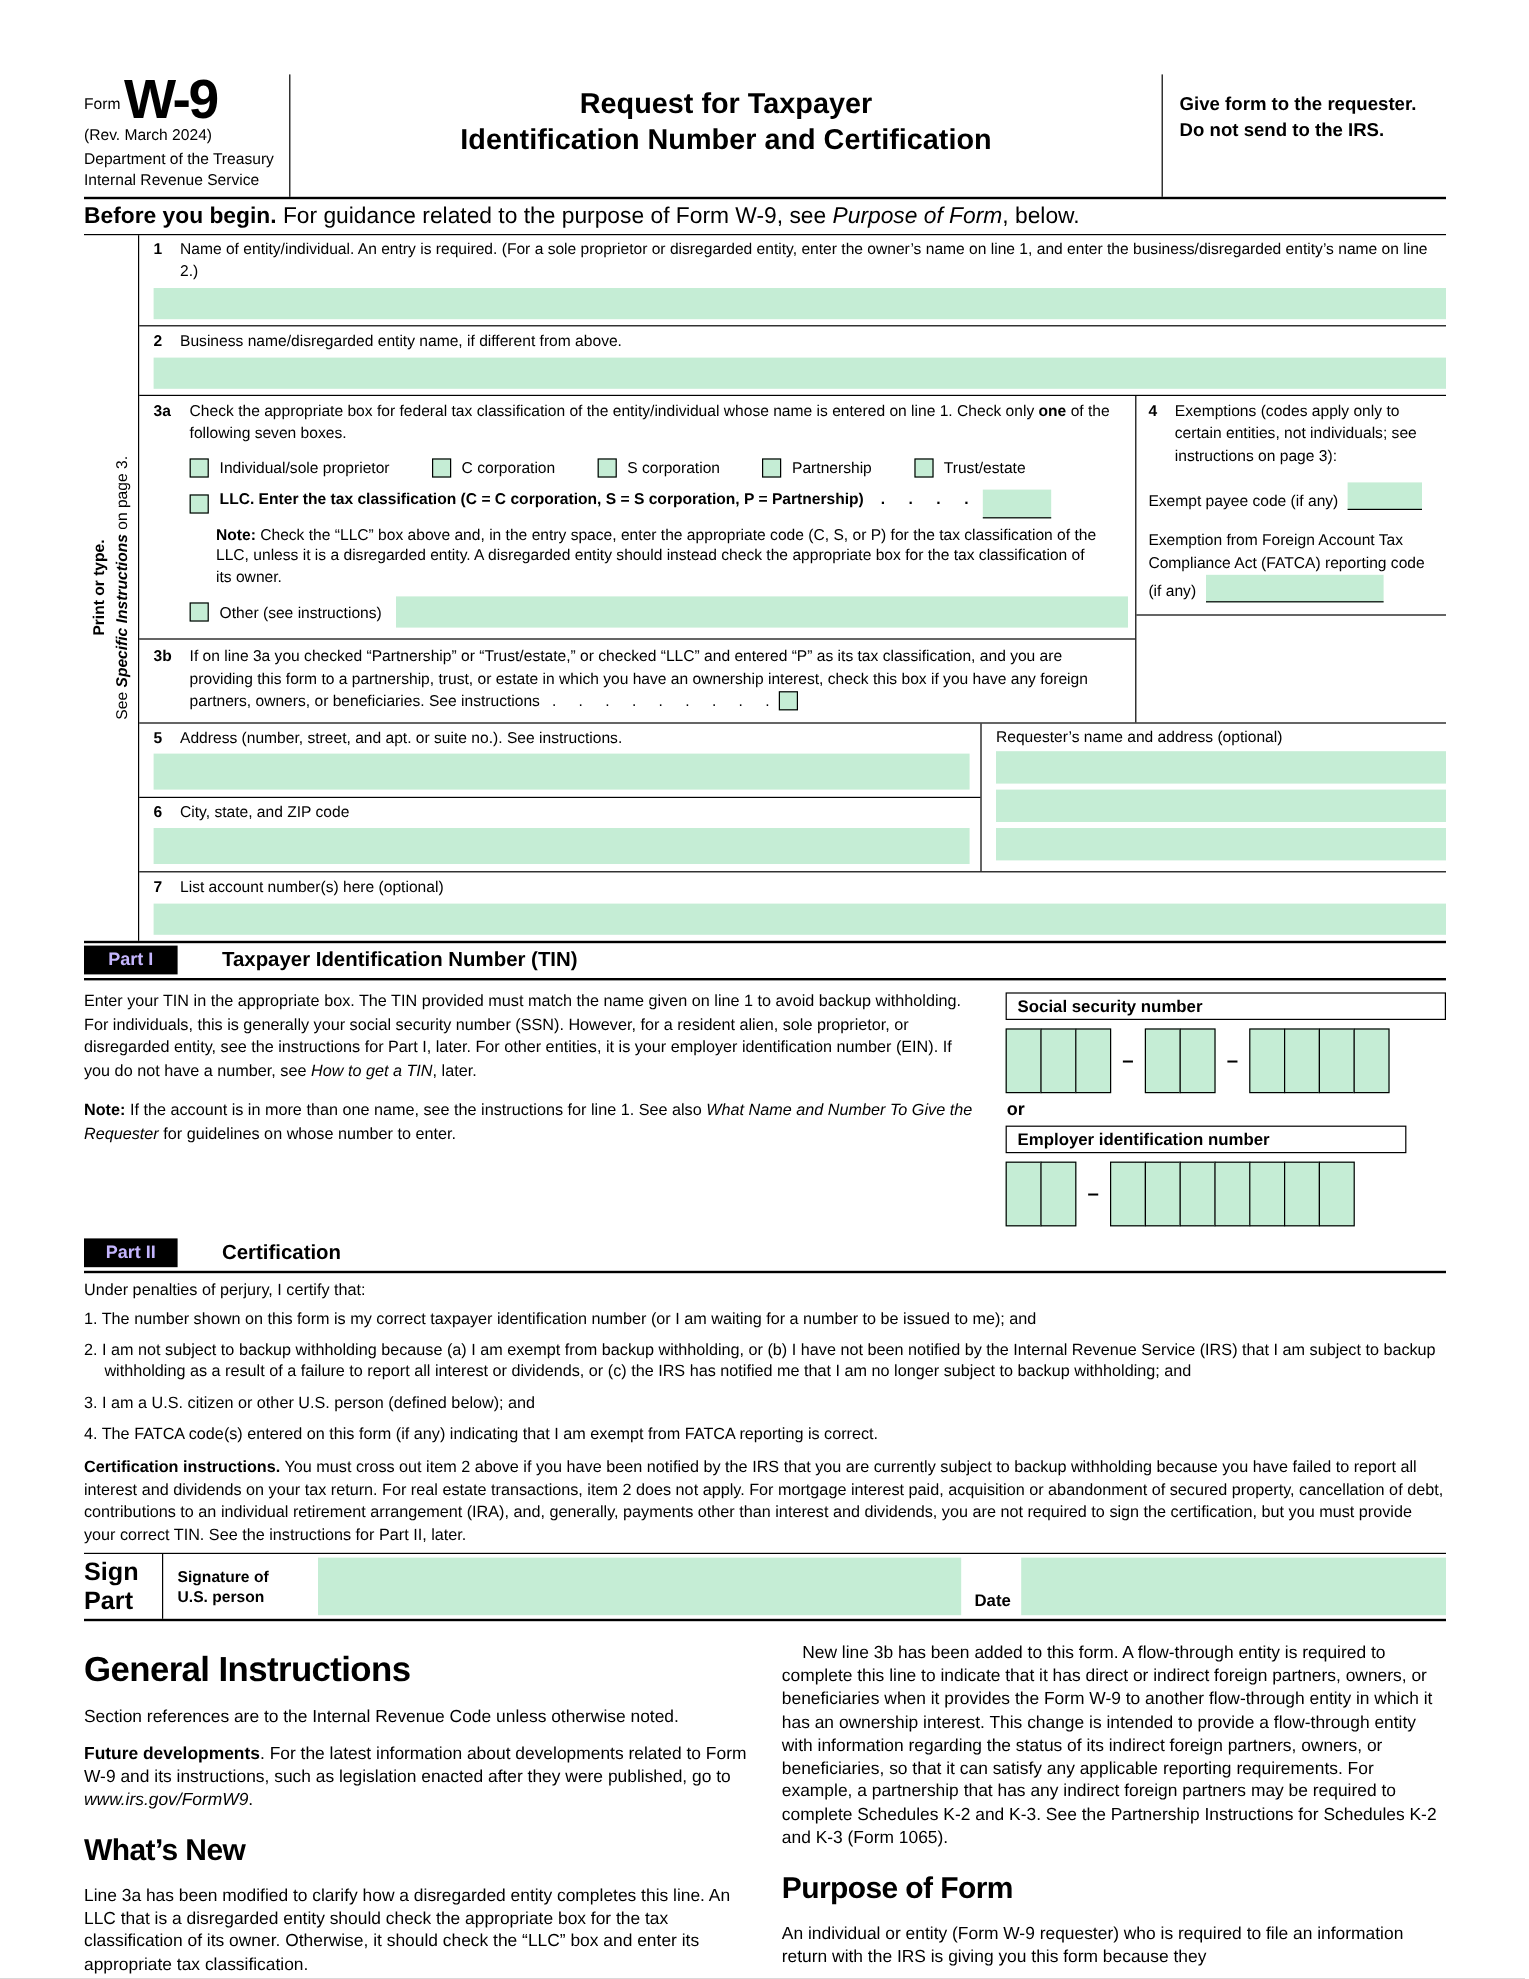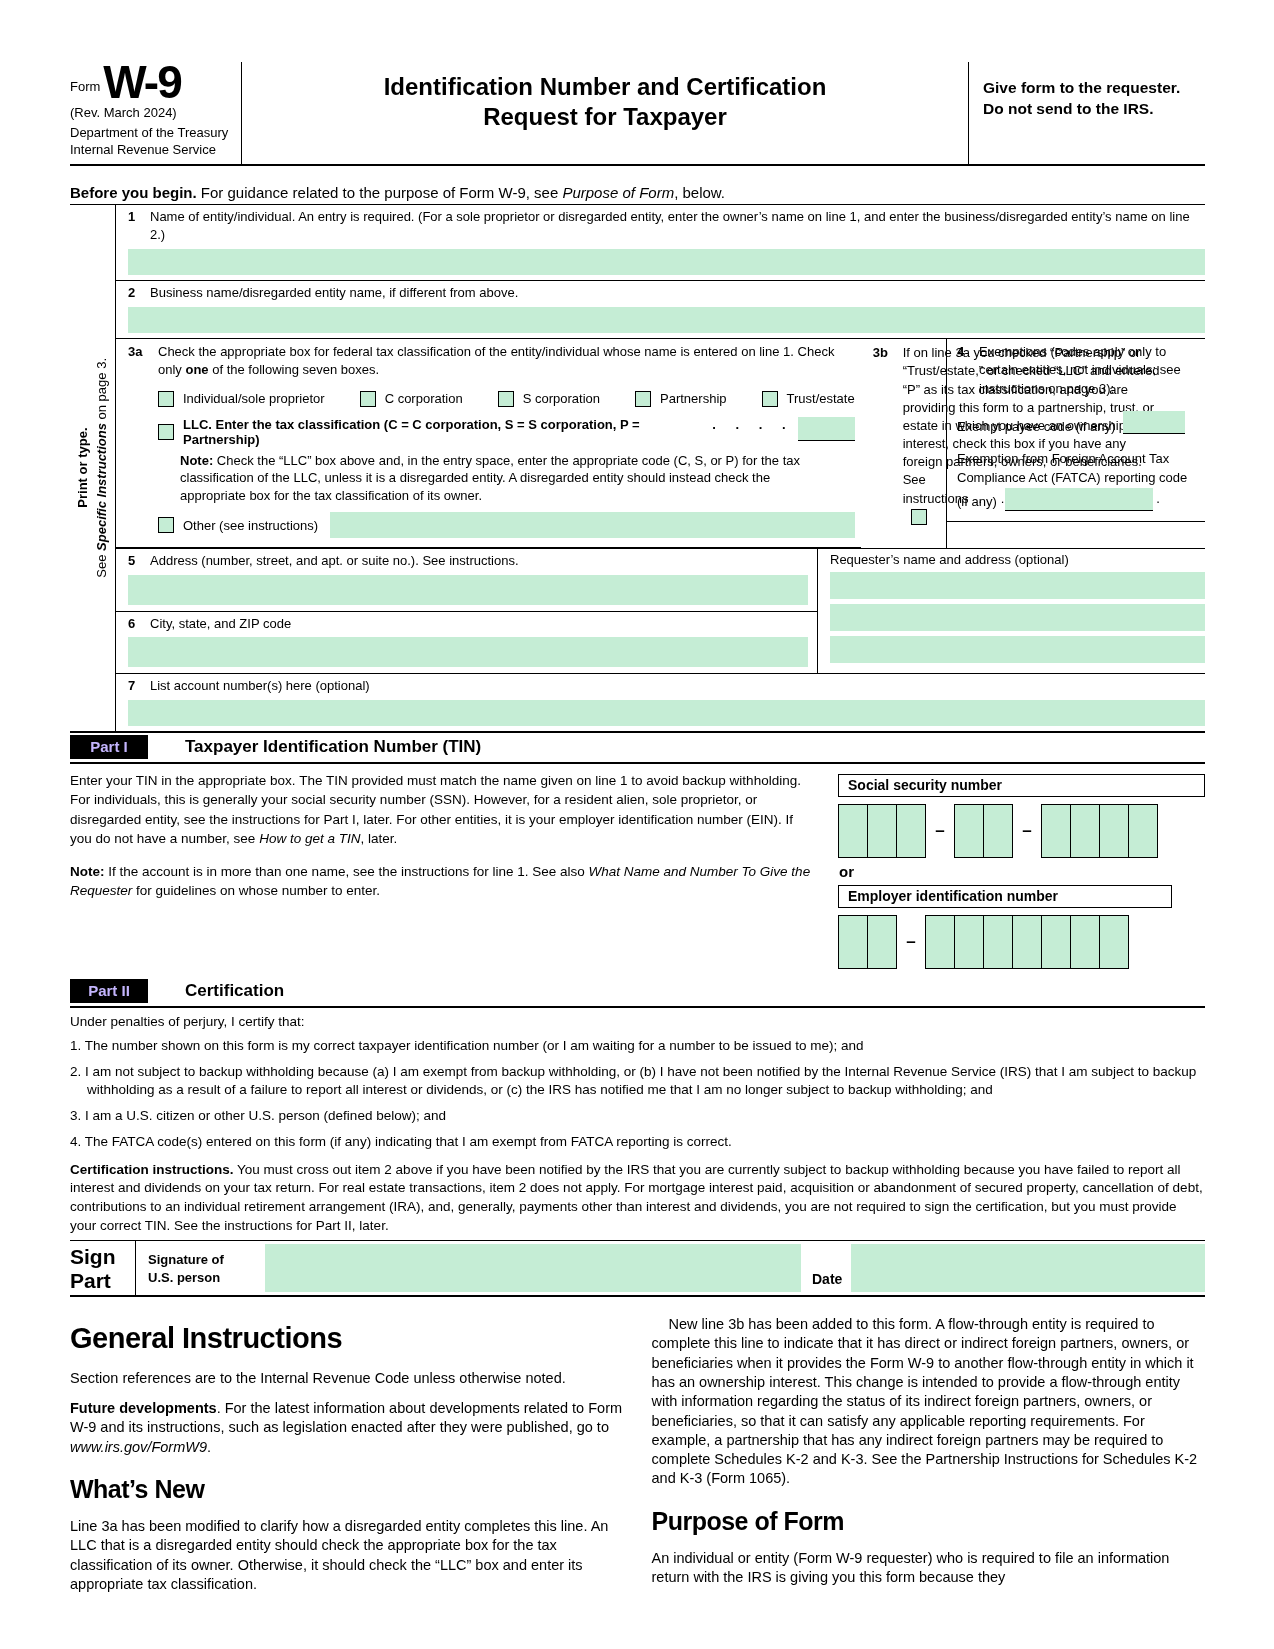--- a/index.html
+++ b/index.html
@@ -15,38 +15,38 @@
   .form-word { font-size: 13px; padding-bottom: 7px; }
   .form-num { font-size: 46px; font-weight: bold; line-height: 0.8; letter-spacing: -2px; margin-left: 3px; }
   .rev { font-size: 13px; margin-top: 4px; }
   .dept { font-size: 13px; line-height: 1.3; margin-top: 5px; }
   .hdr-center { flex: 1; border-right: 1.5px solid #000; text-align: center; padding: 10px 8px 6px; }
   .hdr-title { font-size: 24px; font-weight: bold; line-height: 1.25; }
   .hdr-goto { font-size: 14.5px; font-weight: bold; margin-top: 14px; }
   .hdr-goto .u { font-style: italic; }
   .hdr-right { width: 236px; flex: none; font-size: 15.5px; font-weight: bold; line-height: 1.35; padding: 16px 6px 4px 14px; }
   
-  .before { font-size: 15px; padding: 4px 0 3px; margin-top: 14px; }
+  .before { font-size: 19px; padding: 4px 0 3px; }
   .b { font-weight: bold; } .i { font-style: italic; } .bi { font-weight: bold; font-style: italic; }
   
   .mainbox { display: flex; border-top: 1.5px solid #000; border-bottom: 2px solid #000; }
   .side { width: 46px; flex: none; border-right: 1.2px solid #000; display: flex; align-items: center; justify-content: center; }
   .vtext { writing-mode: vertical-rl; transform: rotate(180deg); font-size: 13px; text-align: center; line-height: 1.45; }
   .fields { flex: 1; display: flex; flex-direction: column; min-width: 0; }
   .green { background: #c5edd5; }
   .frow { border-bottom: 1.2px solid #000; padding: 3px 0 5px 12px; }
   .frow.last { border-bottom: none; }
   .lab { display: flex; font-size: 13px; line-height: 1.4; }
   .lnum { font-weight: bold; width: 22px; flex: none; }
   .lnum.w34 { width: 30px; }
   .ltext { flex: 1; padding-right: 6px; }
   .strip { height: 26px; margin-top: 5px; }
   
   .row3 { display: flex; border-bottom: 1.2px solid #000; }
-  .row3-left { flex: 1; min-width: 0; border-right: 1.2px solid #000; display: flex; flex-direction: row; }
+  .row3-left { flex: 1; min-width: 0; border-right: 1.2px solid #000; display: flex; flex-direction: column; }
   .cell3a { padding: 4px 6px 7px 12px; border-bottom: 1.2px solid #000; flex: 1; }
   .cb-row { display: flex; align-items: center; margin: 11px 0 0 30px; font-size: 13px; flex-wrap: nowrap; }
   .opt { display: flex; align-items: center; margin-right: 35px; white-space: nowrap; }
   .opt.lastopt { margin-right: 0; }
   .cb { width: 16px; height: 16px; border: 1.5px solid #000; background: #c5edd5; margin-right: 9px; flex: none; }
   .llc-row { display: flex; align-items: flex-start; margin: 10px 0 0 30px; font-size: 13px; font-weight: bold; }
   .llc-row .cb { align-self: center; }
   .dots { white-space: nowrap; word-spacing: 16px; margin-left: 14px; }
   .llc-box { width: 57px; height: 24px; border-bottom: 1.5px solid #000; margin-left: 12px; flex: none; }
   .note3a { margin: 5px 20px 0 52px; font-size: 13px; line-height: 1.38; }
@@ -118,22 +118,22 @@
         <span class="form-num">W-9</span>
       </div>
       <div class="rev">(Rev. March 2024)</div>
       <div class="dept">
         <div>Department of the Treasury</div>
         <div>Internal Revenue Service</div>
       </div>
     </div>
     <div class="hdr-center">
       <div class="hdr-title">
+        <div>Request for Taxpayer</div>
         <div>Identification Number and Certification</div>
-        <div>Request for Taxpayer</div>
       </div>
     </div>
     <div class="hdr-right">Give form to the requester. Do not send to the IRS.</div>
   </div>
 
   <div class="before">
     <span class="b">Before you begin.</span><span> For guidance related to the purpose of Form W-9, see </span><span class="i">Purpose of Form</span><span>, below.</span>
   </div>
 
   <div class="mainbox">

